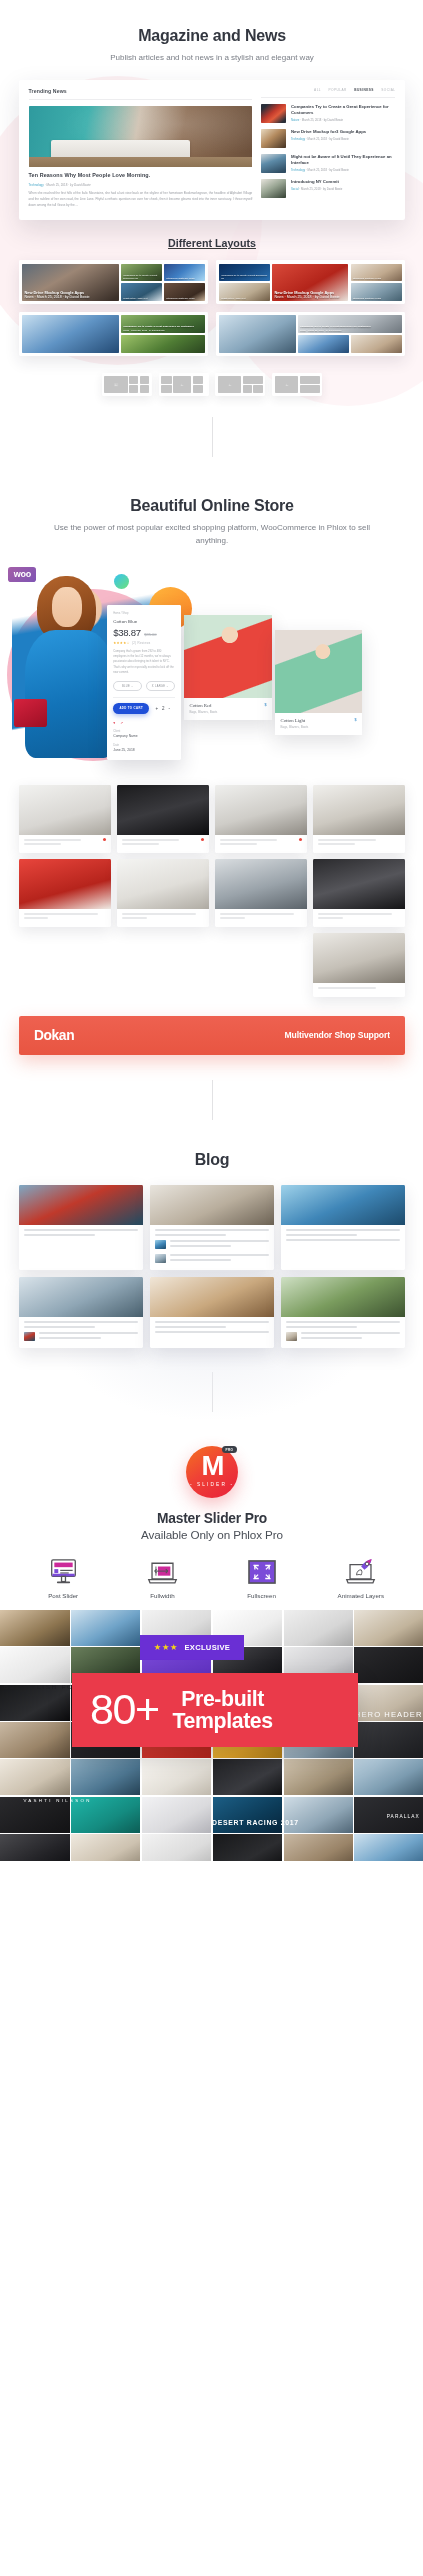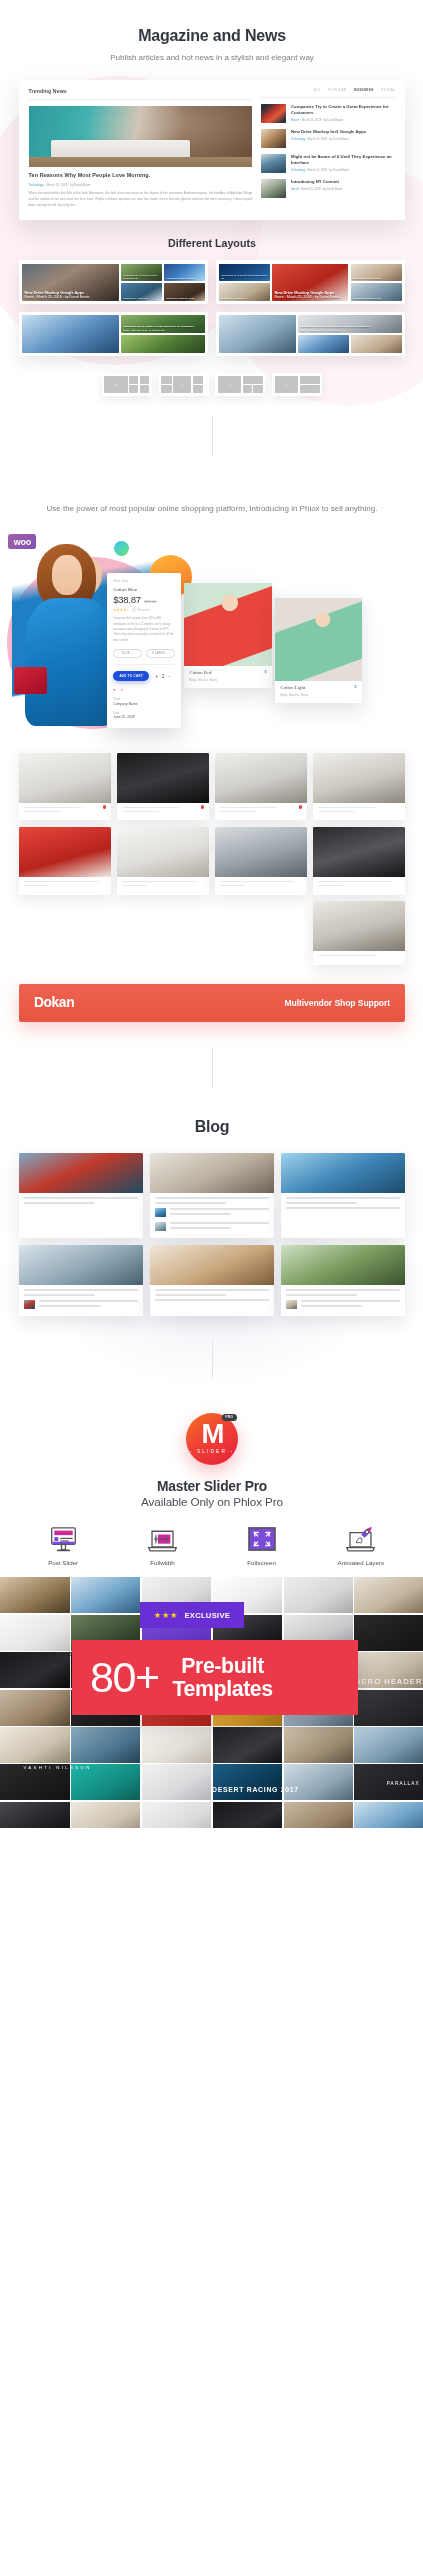--- a/index.html
+++ b/index.html
@@ -486,21 +486,21 @@
                   <span> · </span><span>March 25, 2018</span>
                   <span> · </span><span>by David Bowie</span>
                 </div>
               </div>
             </div>
           </div>
         </div>
       </div>
     </div>
 
-    <div class="sec-head" style="margin-top:12.4px;">
+    <div class="sec-head" style="margin-top:12.4px;text-decoration:underline;">
       <div class="sec-title-sm">Different Layouts</div>
     </div>
 
     <div class="layouts-wrap">
       <div class="layout-row">
         <div class="layout-card">
           <div class="lc-big ph1">
             <div class="cap cap-lg">
               <b>New Drive Mockup Google Apps</b>
               <span>News · March 25, 2018 · by David Bowie</span>
@@ -648,21 +648,22 @@
         </div>
       </div>
     </div>
 
     <div style="height:20.6px"></div>
     <div class="vline"></div>
   </section>
 
   <section id="store">
     <div class="sec-head">
-      <div class="sec-sub">Use the power of most popular online shopping platform, Introducing in Phlox to sell anything.</div>
+      <div class="sec-title">Beautiful Online Store</div>
+      <div class="sec-sub">Use the power of most popular excited shopping platform, WooCommerce in Phlox to sell anything.</div>
     </div>
 
     <div class="store-hero">
       <div class="circ-pink"></div>
       <div class="dot-grad"></div>
       <div class="dot-orange"></div>
       <div class="model"></div>
       <div class="model-hair"></div>
       <div class="model-face"></div>
       <div class="model-dress"></div>

